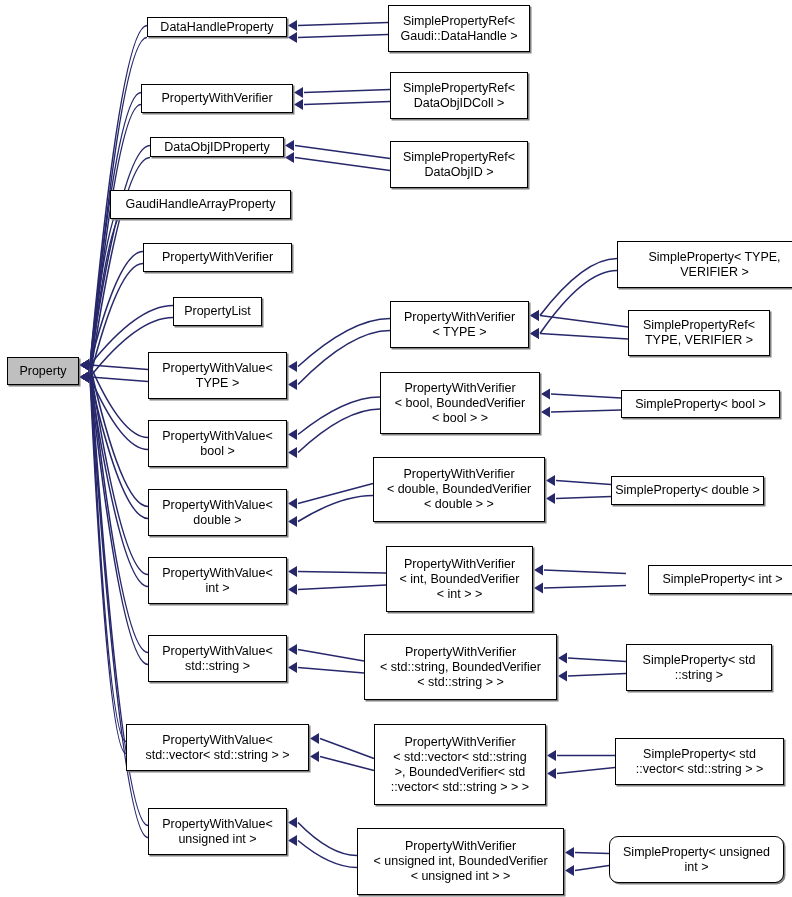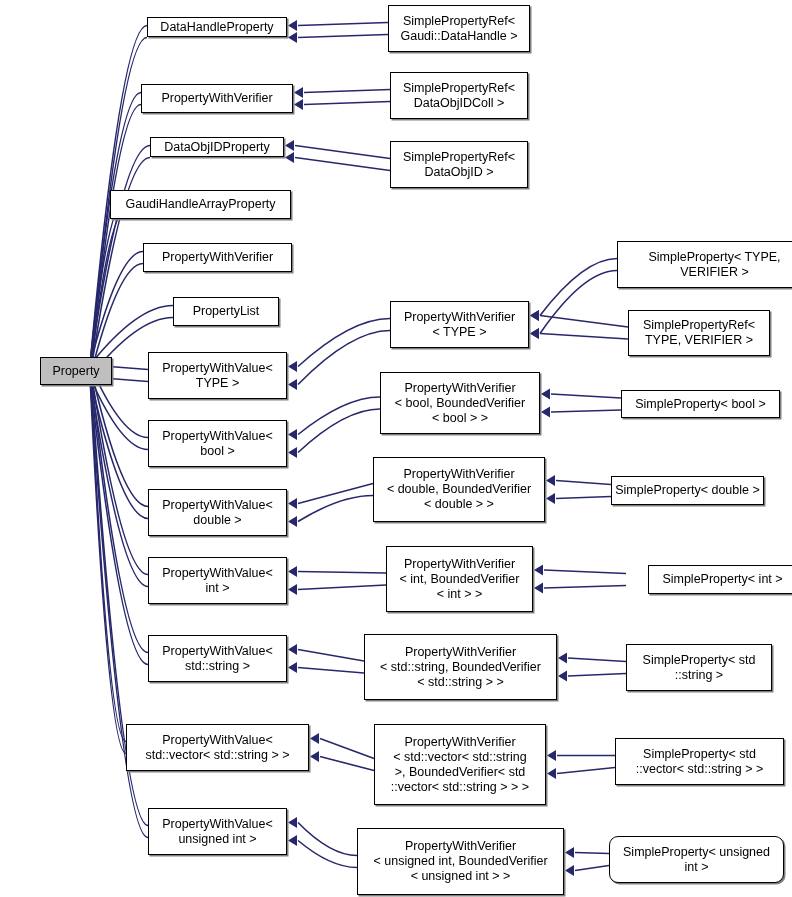--- a/index.html
+++ b/index.html
@@ -229,27 +229,27 @@
       <path d="M 547 755.5 L 556 750 L 556 761 Z" fill="#27286b"></path>
       <path d="M 547 773.5 L 556 768 L 556 779 Z" fill="#27286b"></path>
       <g>
         <path d="M 609 853.5 L 575 852.5" fill="none" stroke="#27286b" stroke-width="1.6"></path>
         <path d="M 609 865.5 L 575 870.5" fill="none" stroke="#27286b" stroke-width="1.6"></path>
       </g>
       <path d="M 565 852.5 L 574 847 L 574 858 Z" fill="#27286b"></path>
       <path d="M 565 870.5 L 574 865 L 574 876 Z" fill="#27286b"></path>
     </svg>
   <div id="nodes">
-      <div class="node root" style="left: 7px; top: 357px; width: 72px; height: 28px; margin-left: 33px;">Property</div>
+      <div class="node root" style="left: 7px; top: 357px; width: 72px; height: 28px;">Property</div>
       <div class="node" style="left: 147px; top: 17px; width: 140px; height: 20px;">DataHandleProperty</div>
       <div class="node" style="left: 141px; top: 84px; width: 152px; height: 29px;">PropertyWithVerifier</div>
       <div class="node" style="left: 150px; top: 137px; width: 134px; height: 20px;">DataObjIDProperty</div>
       <div class="node" style="left: 110px; top: 190px; width: 181px; height: 29px;">GaudiHandleArrayProperty</div>
       <div class="node" style="left: 143px; top: 243px; width: 149px; height: 29px;">PropertyWithVerifier</div>
-      <div class="node" style="left: 173px; top: 297px; width: 106px; height: 29px;">PropertyList</div>
+      <div class="node" style="left: 173px; top: 297px; width: 89px; height: 29px;">PropertyList</div>
       <div class="node" style="left: 148px; top: 352px; width: 139px; height: 47px;">PropertyWithValue&lt;
 TYPE &gt;</div>
       <div class="node" style="left: 148px; top: 420px; width: 139px; height: 47px;">PropertyWithValue&lt;
 bool &gt;</div>
       <div class="node" style="left: 148px; top: 489px; width: 139px; height: 47px;">PropertyWithValue&lt;
 double &gt;</div>
       <div class="node" style="left: 148px; top: 557px; width: 139px; height: 47px;">PropertyWithValue&lt;
 int &gt;</div>
       <div class="node" style="left: 148px; top: 635px; width: 139px; height: 47px;">PropertyWithValue&lt;
 std::string &gt;</div>

